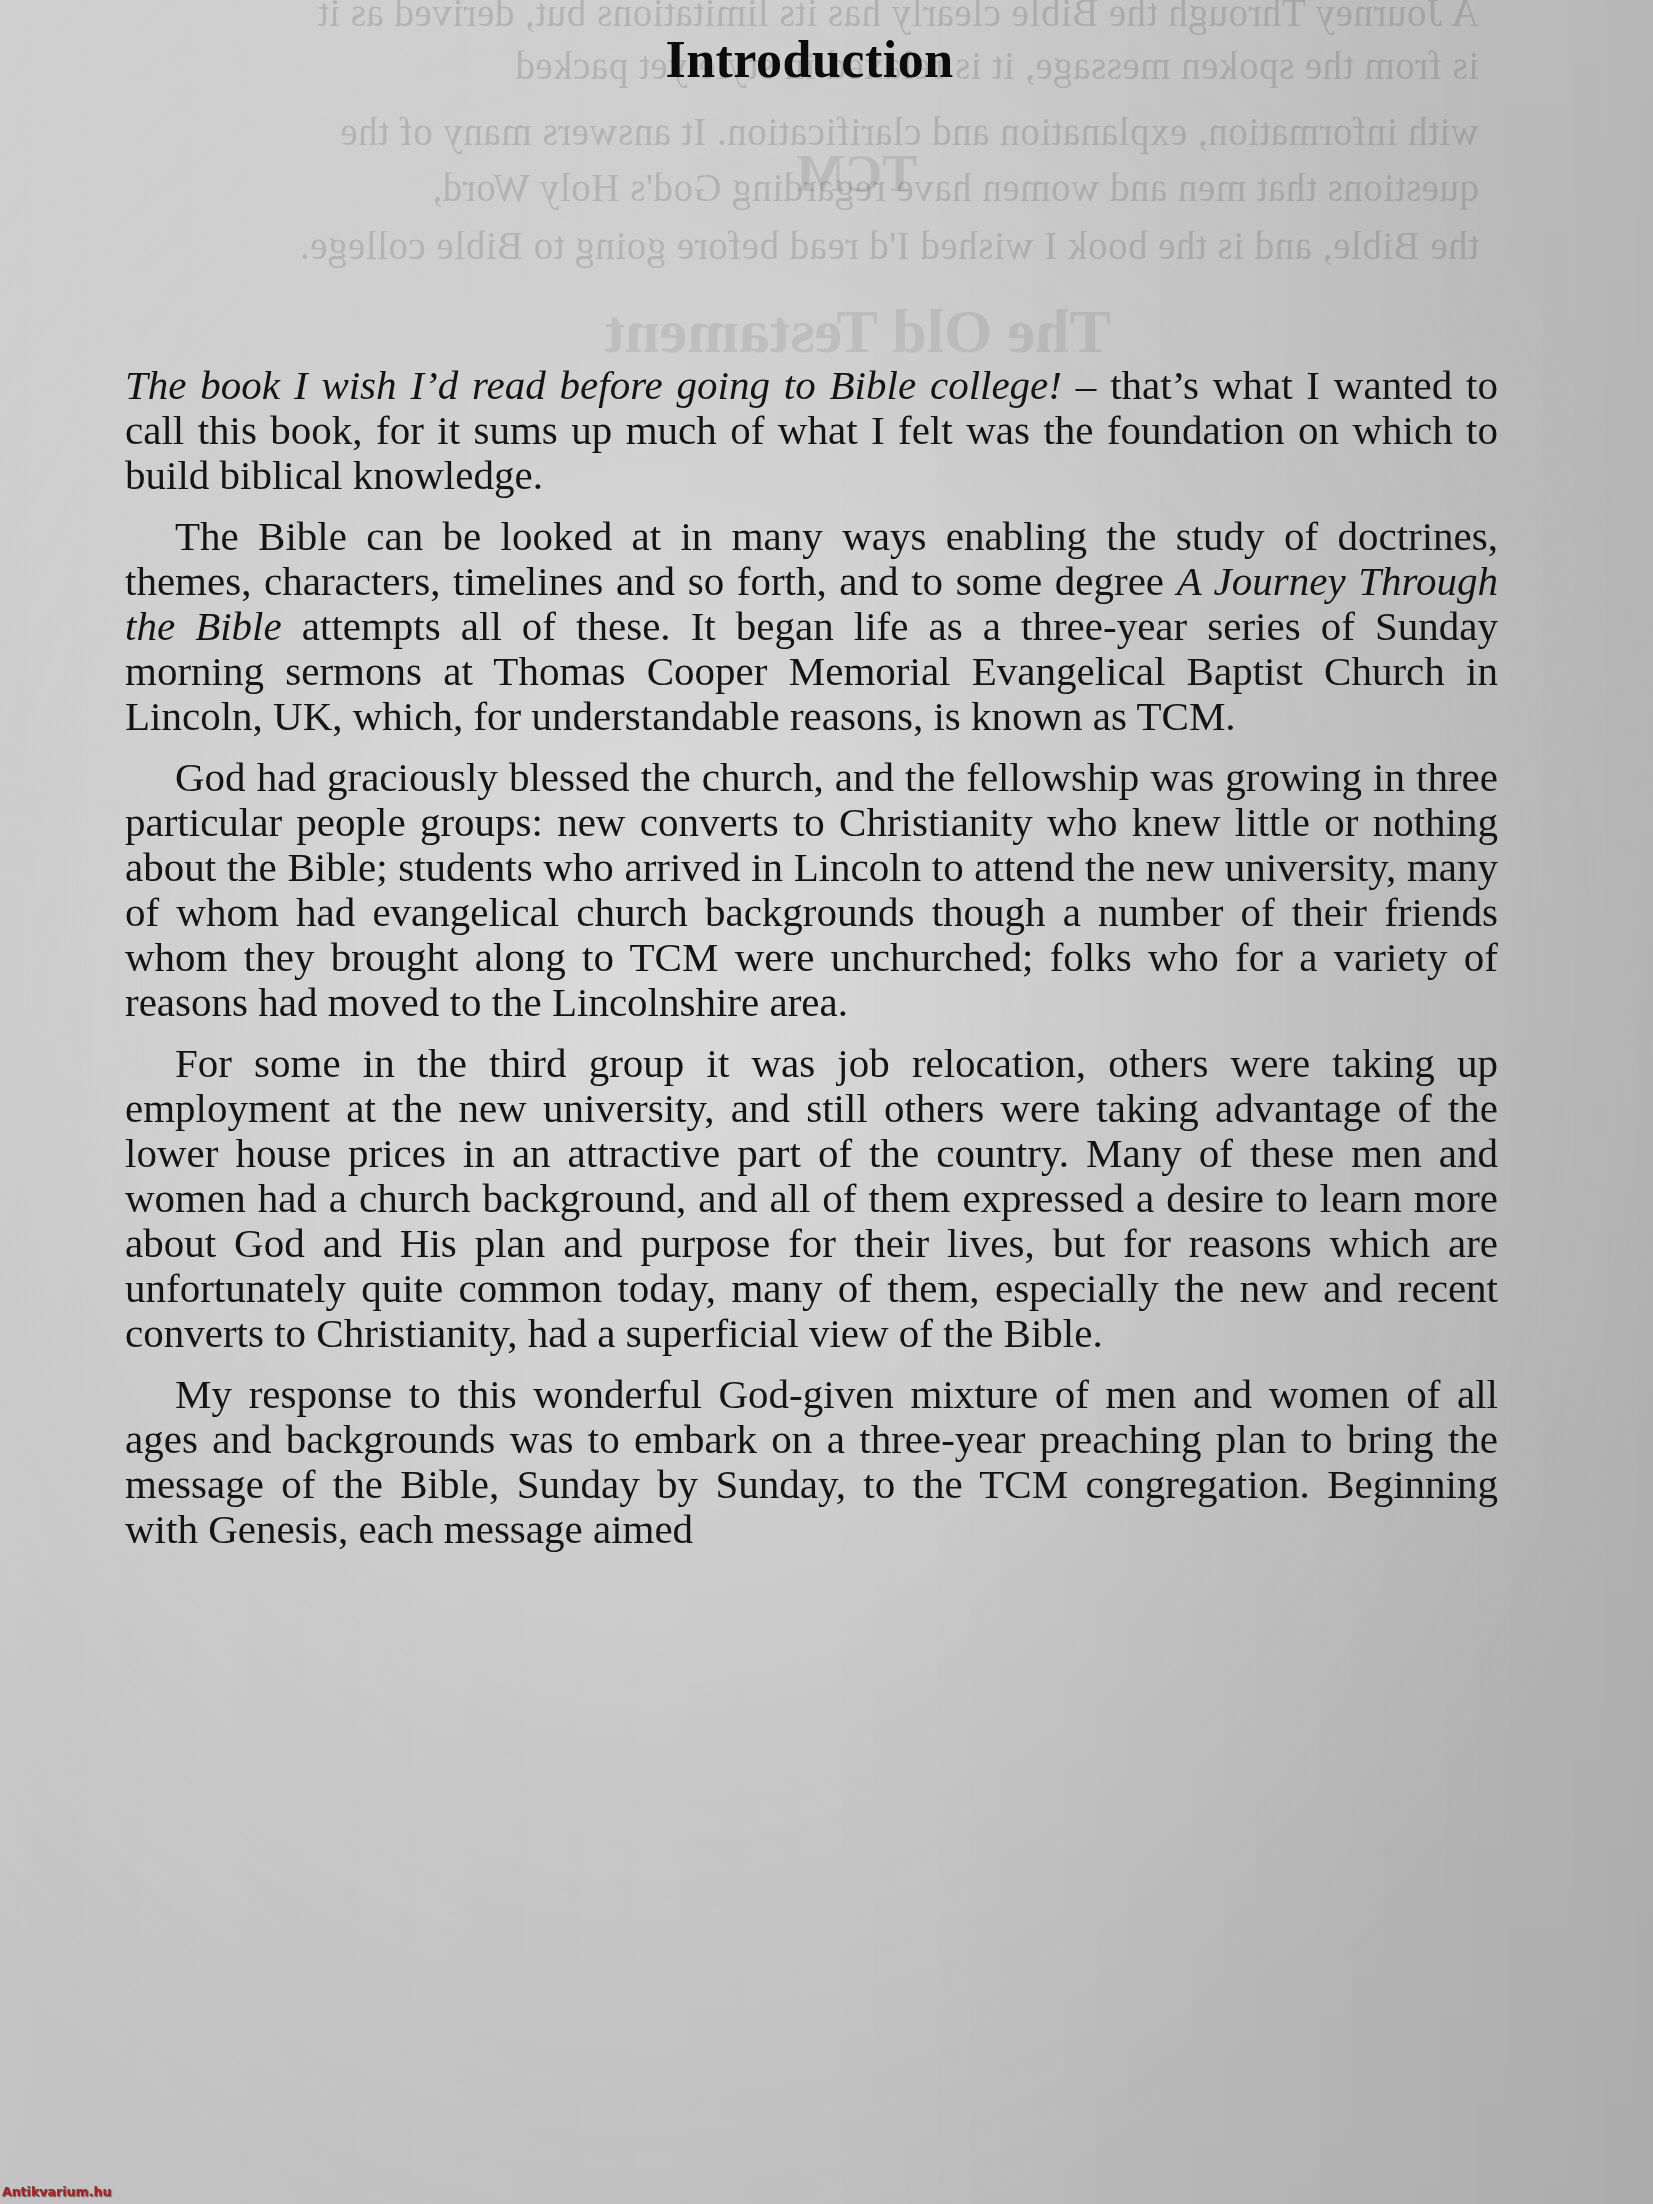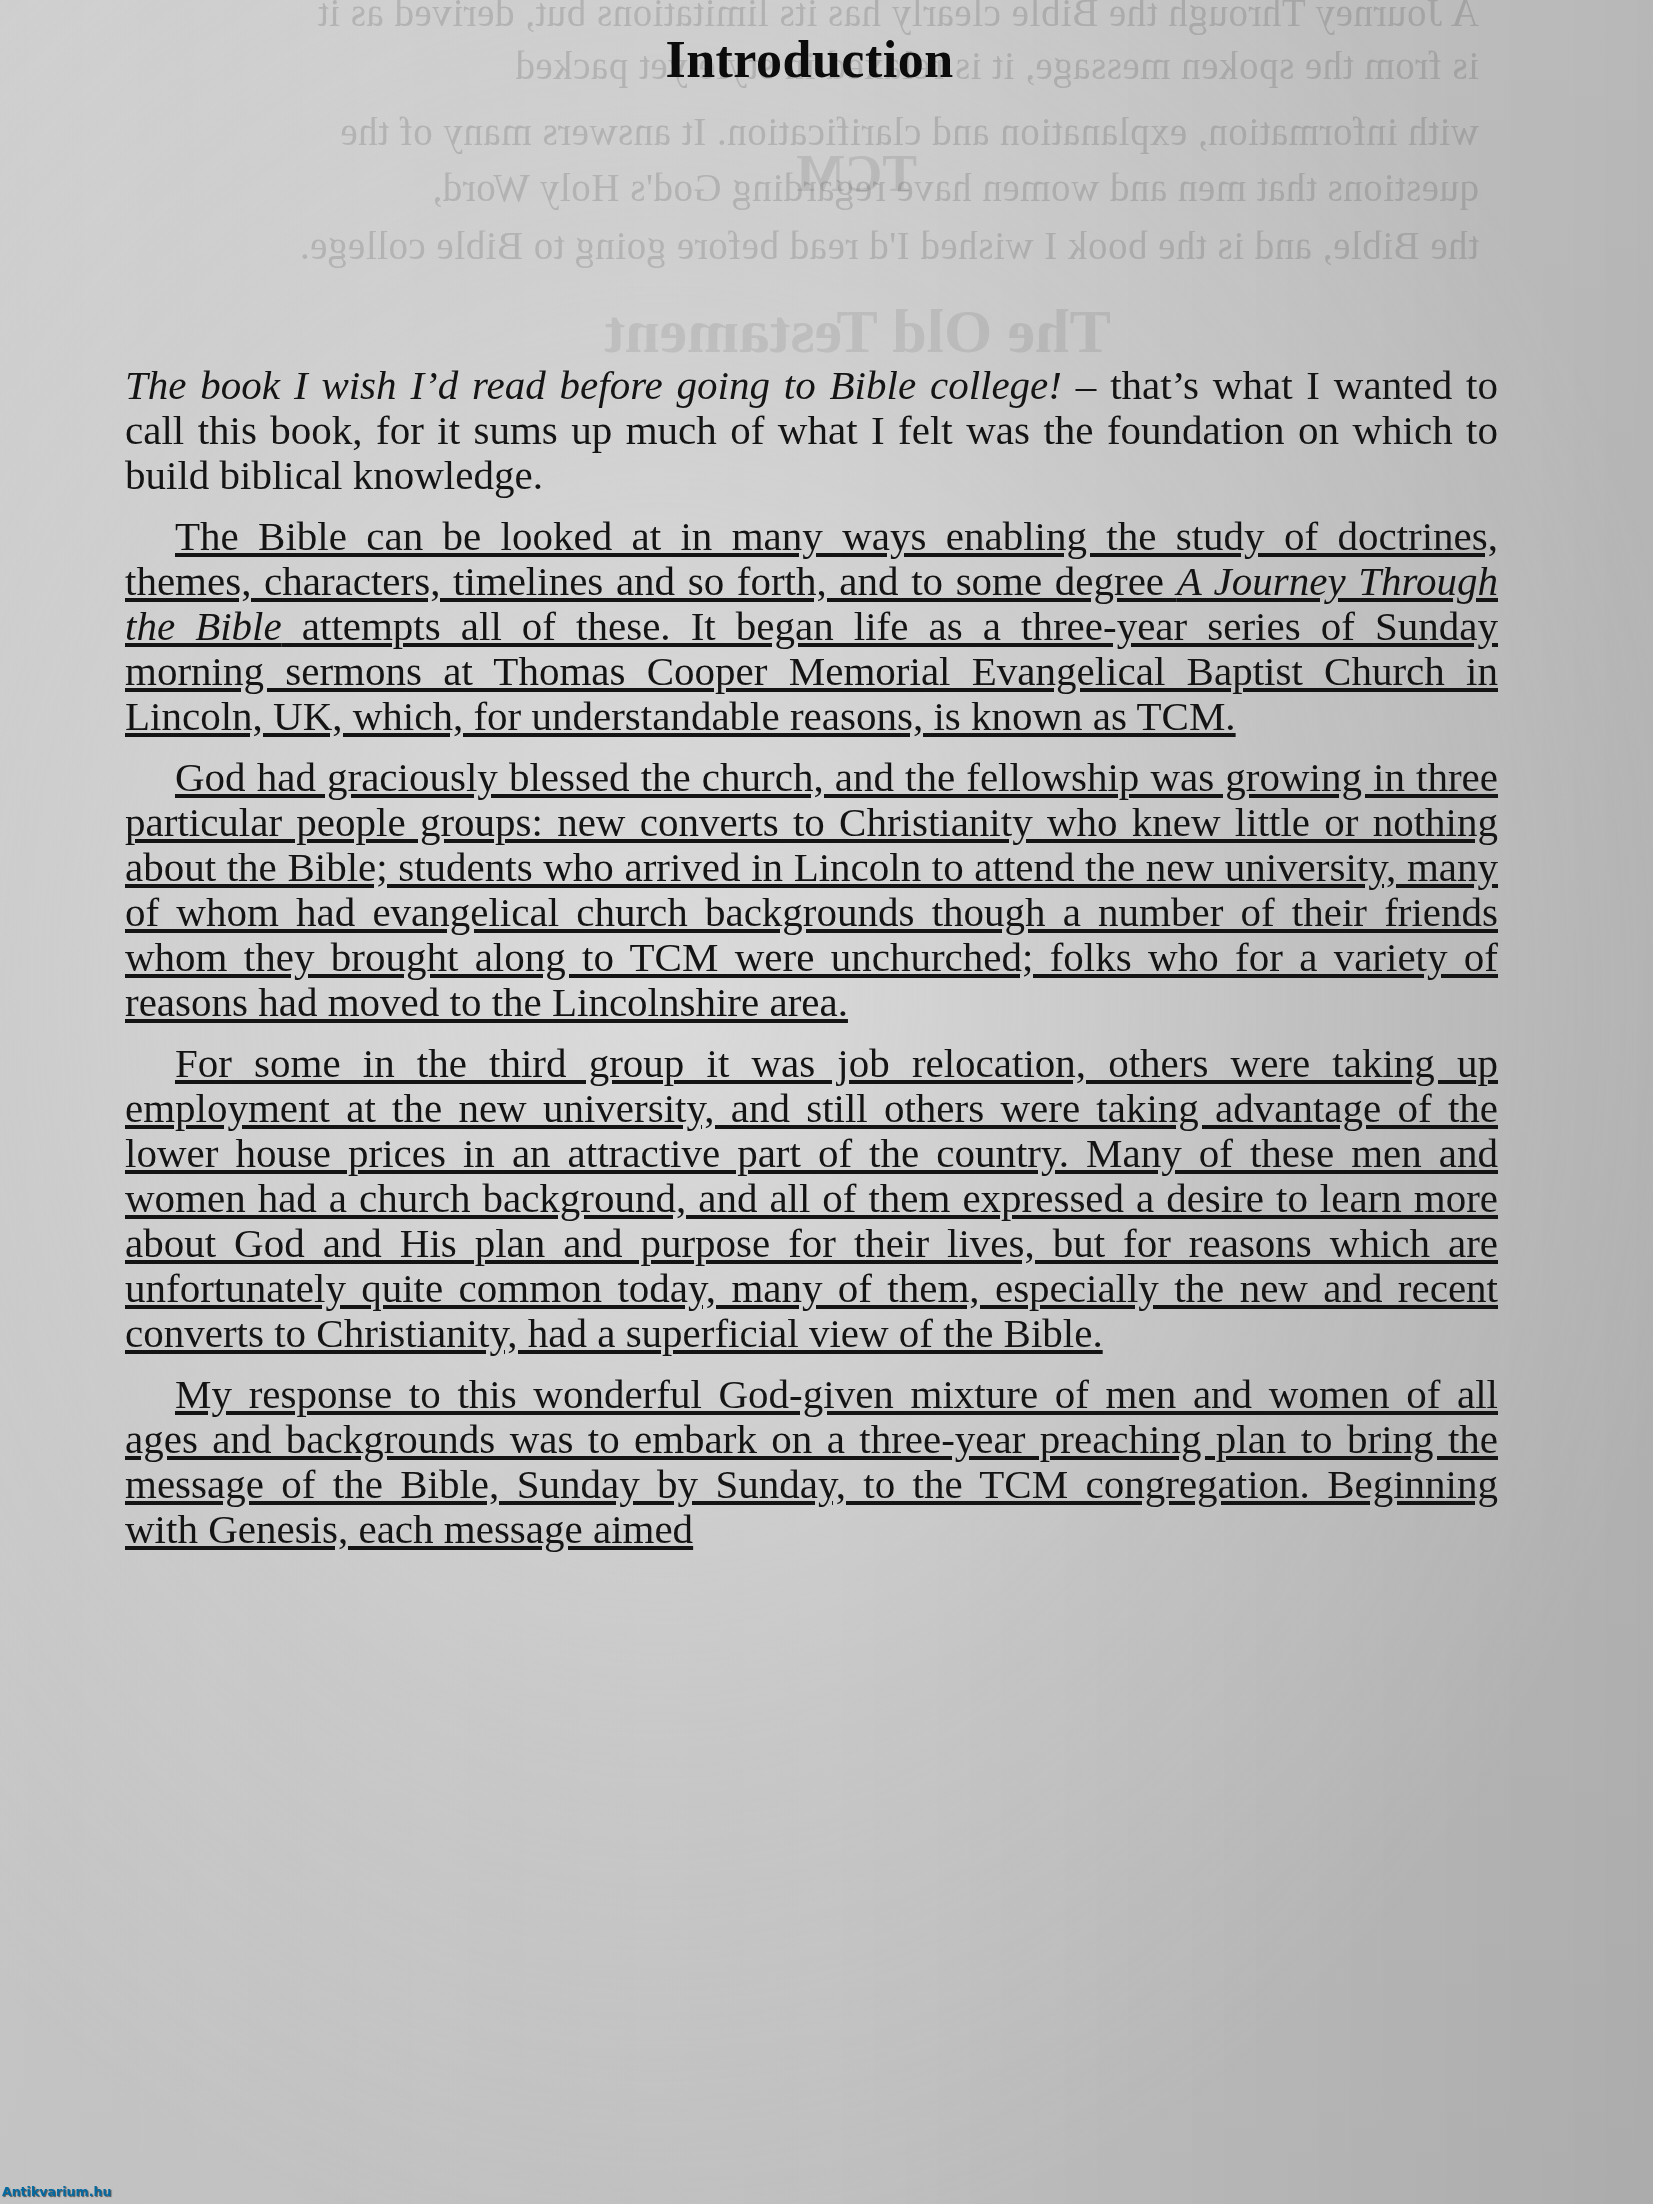--- a/index.html
+++ b/index.html
@@ -82,34 +82,33 @@
   }
   .para {
     margin: 16px;
     text-indent: 50px;
   }
   .para.first {
     text-indent: 0;
   }
   .para + .para {
     margin-top: 0;
-    text-decoration: underline;
   }
   .ital {
     font-style: italic;
   }
 
   .watermark {
     position: absolute;
     left: 1.9px;
     bottom: 5.8px;
     font-family: "DejaVu Sans", sans-serif;
     font-size: 12.6px;
     font-weight: bold;
-    color: #0369a1;
+    color: #b91c1c;
     text-shadow: 1px 1px 1px #555;
   }
 </style>
 </head>
 <body>
 
 <div class="bleed">
   <div class="bleed-line" style="top:-9.7px">A Journey Through the Bible clearly has its limitations but, derived as it</div>
   <div class="bleed-line" style="top:43px">is from the spoken message, it is relaxed in style yet packed</div>
   <div class="bleed-line" style="top:109px">with information, explanation and clarification. It answers many of the</div>

